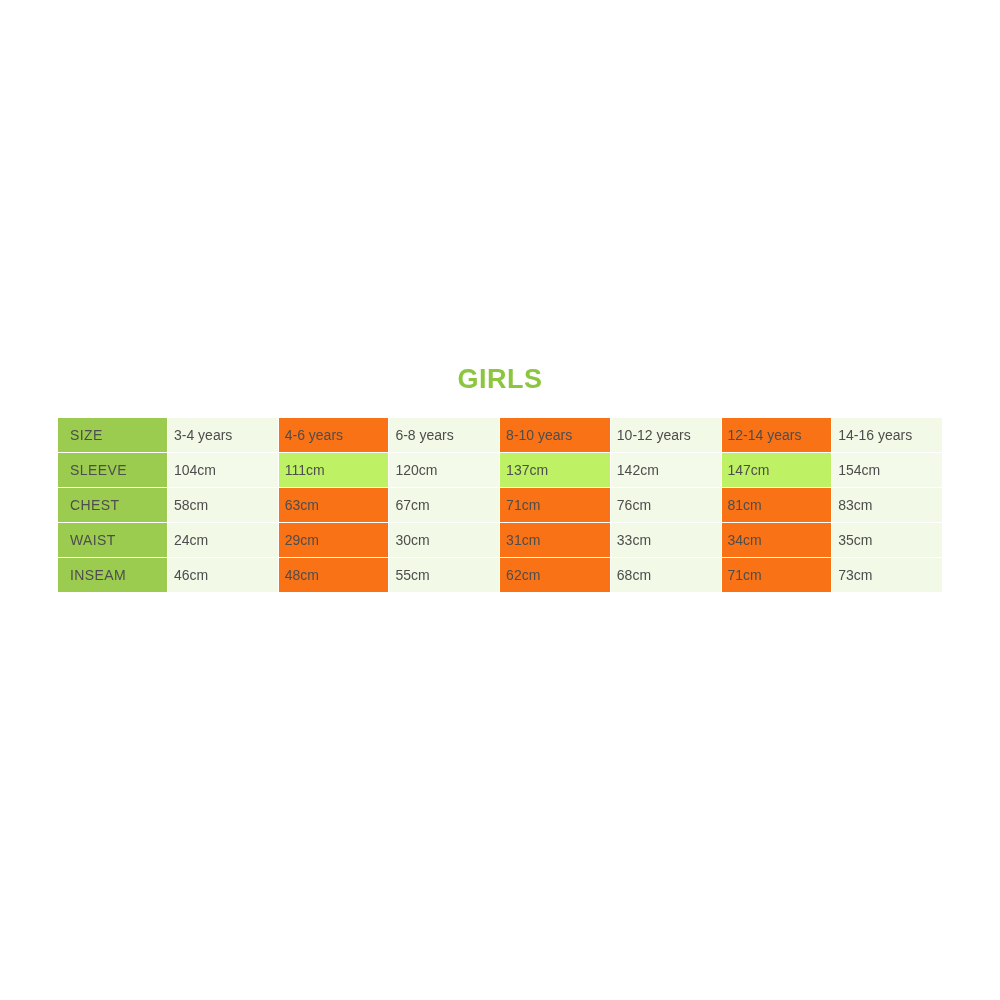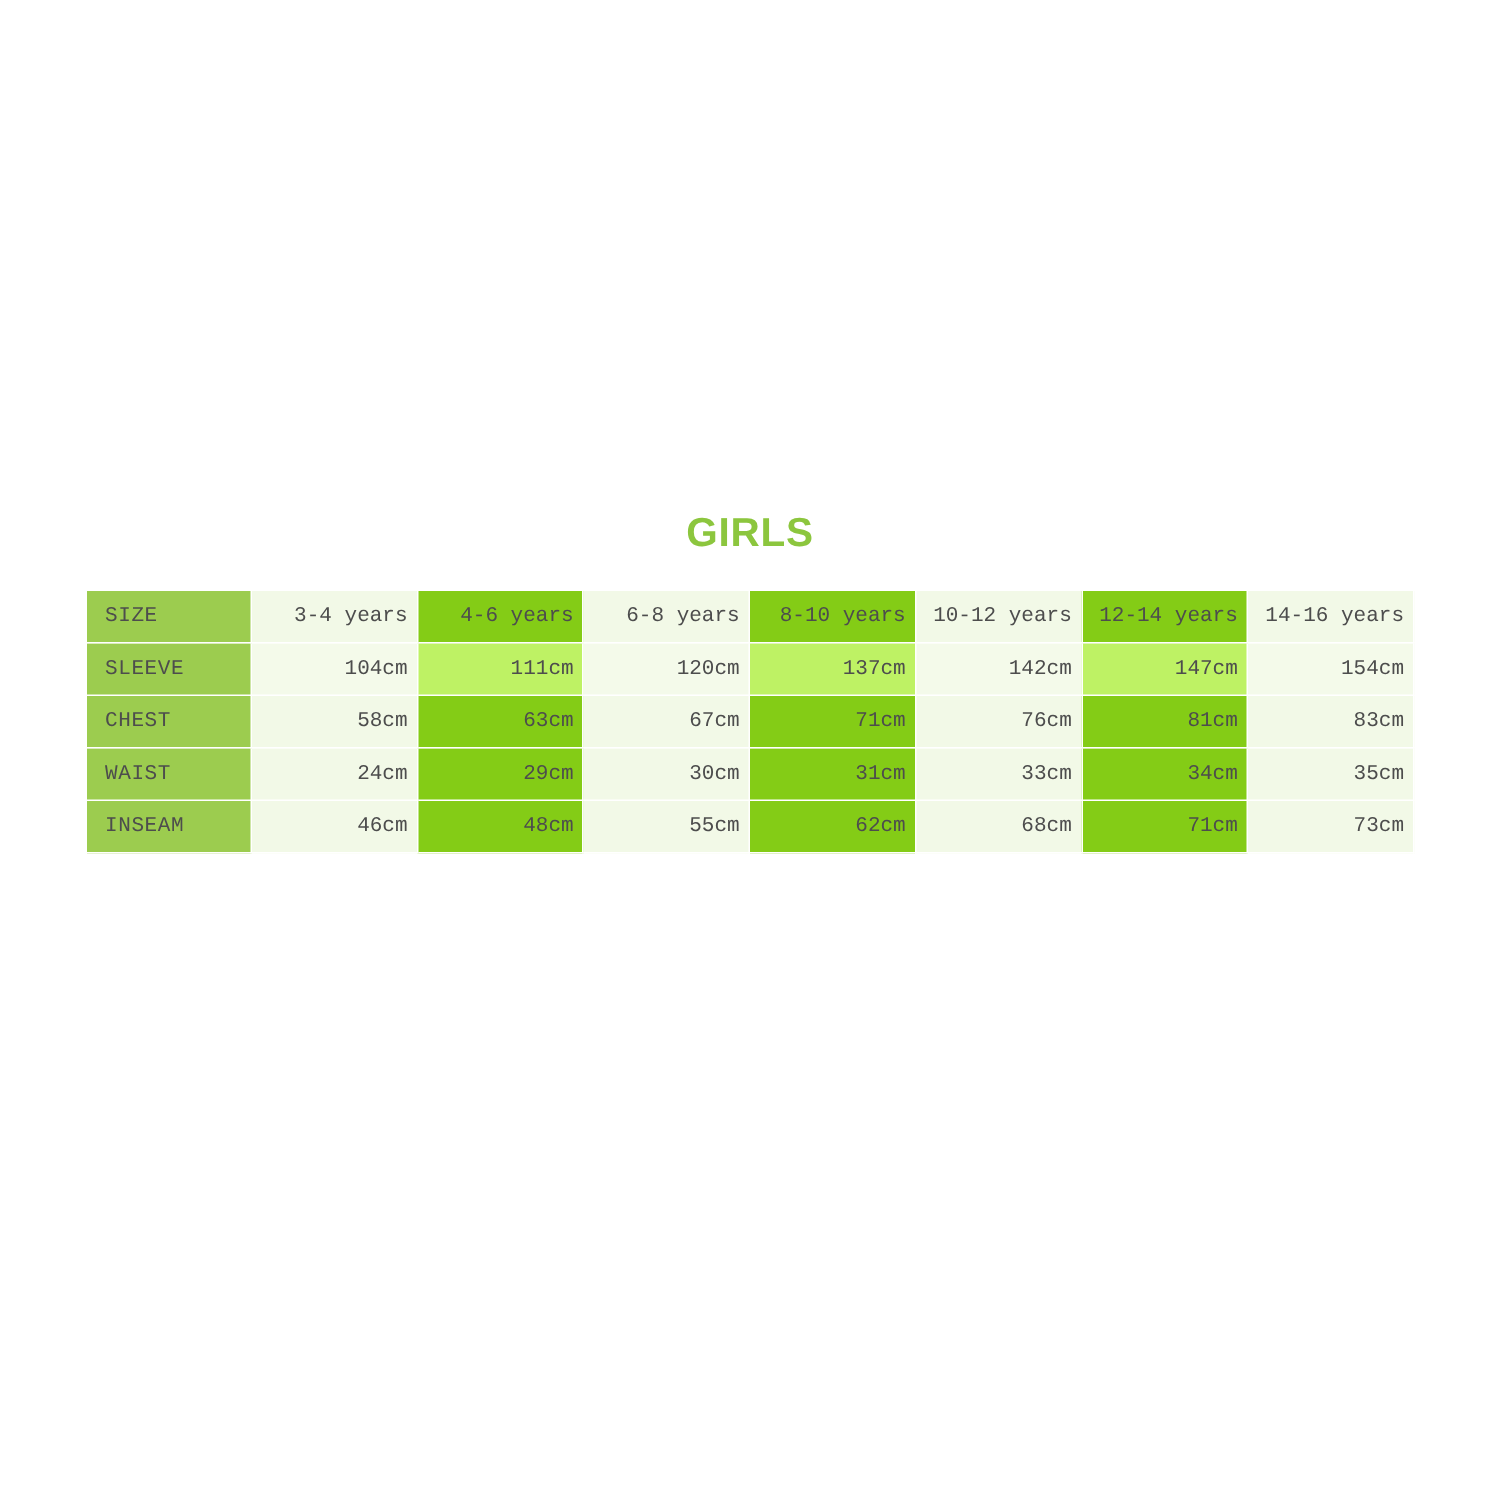--- a/index.html
+++ b/index.html
@@ -10,45 +10,44 @@
     width: 1000px;
     height: 1000px;
     background: #ffffff;
     font-family: "Liberation Sans", sans-serif;
     position: relative;
     overflow: hidden;
   }
   .chart-wrap {
     position: absolute;
     left: 57px;
-    top: 340px;
+    top: 364px;
     width: 886px;
   }
   .chart-title {
     text-align: center;
     color: #8cc63e;
     font-size: 27px;
     font-weight: bold;
     letter-spacing: 0.5px;
     margin: 0 0 22px 0;
     font-family: "Liberation Sans", sans-serif;
   }
   table.size-table {
     border-collapse: collapse;
     width: 886px;
     table-layout: fixed;
-    font-family: Liberation Mono, monospace;
   }
   table.size-table td,
   table.size-table th {
     border: 1px solid #ffffff;
     height: 35px;
     padding: 0 6px;
     box-sizing: border-box;
-    text-align: right;
+    text-align: left;
     vertical-align: middle;
     font-size: 14px;
     color: #4d4d4d;
     font-weight: normal;
   }
   
   .rowhead {
     background: #9ccc4f;
     color: #ffffff;
     font-weight: bold;
@@ -62,21 +61,21 @@
     background: #9ccc4f;
     color: #ffffff;
     font-weight: bold;
     text-align: left !important;
     padding-left: 12px !important;
     font-size: 13.5px;
     letter-spacing: 0.4px;
     width: 110px;
   }
   .band-a { background: #f2f9e7; }
-  .band-b { background: #84cc16; }
+  .band-b { background: #f97316; }
   .band-c { background: #f4faea; }
   .band-d { background: #bef264; }
 </style>
 </head>
 <body>
 
 <div class="chart-wrap">
 
   <div class="chart-title">GIRLS</div>
 

